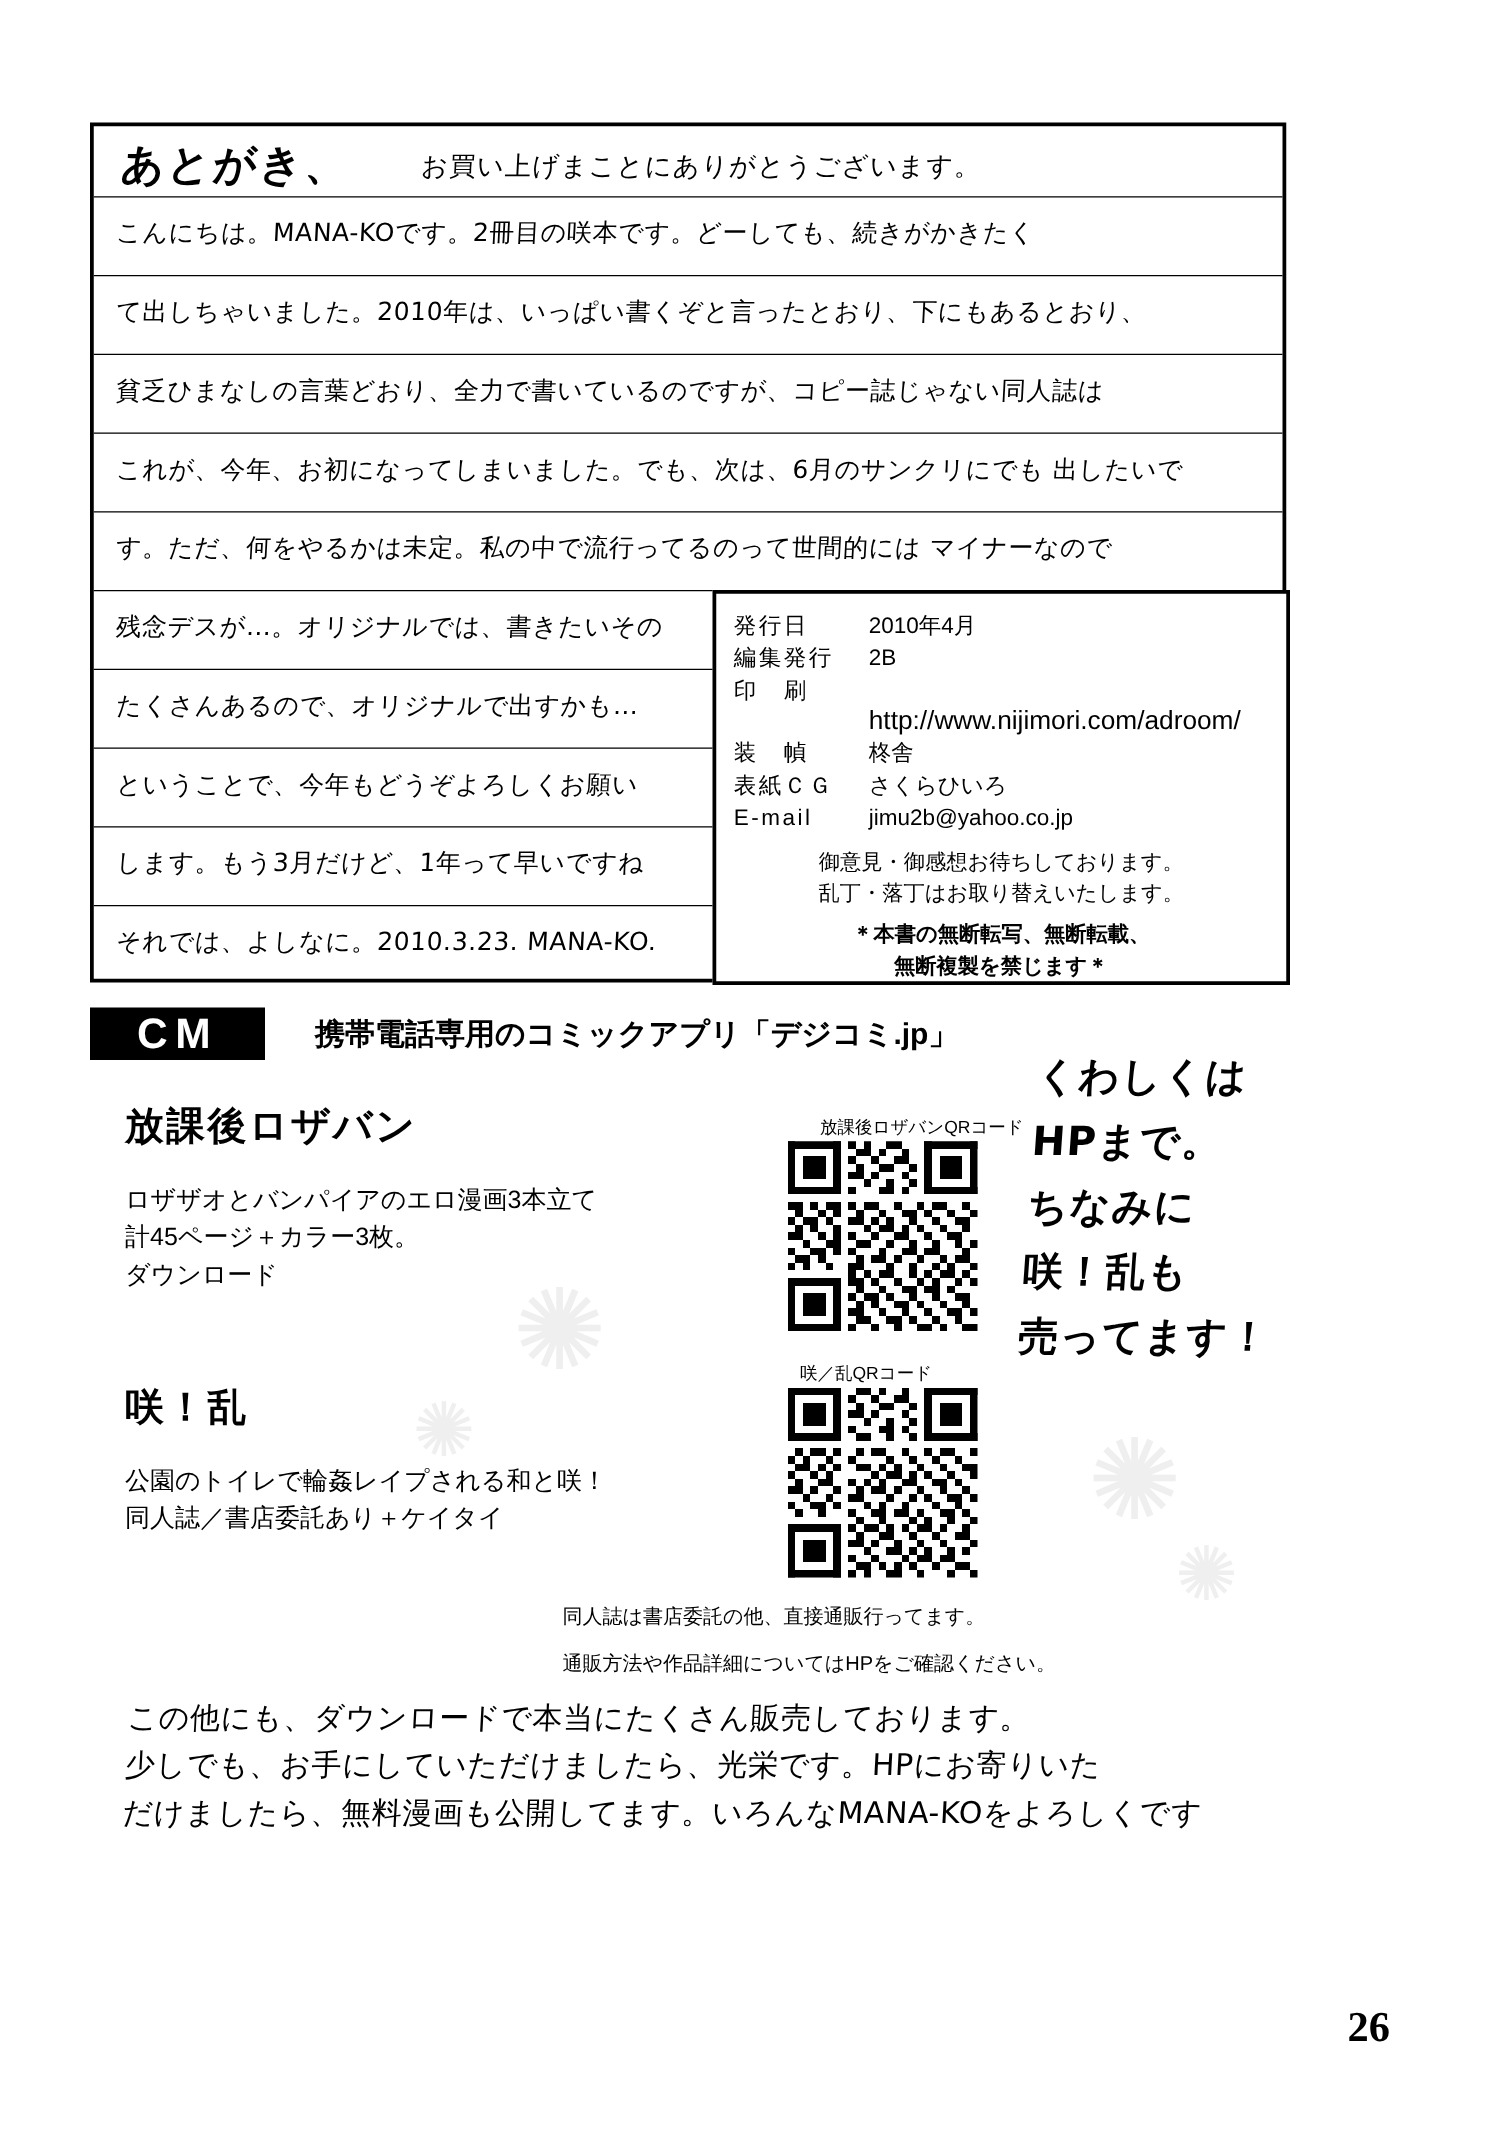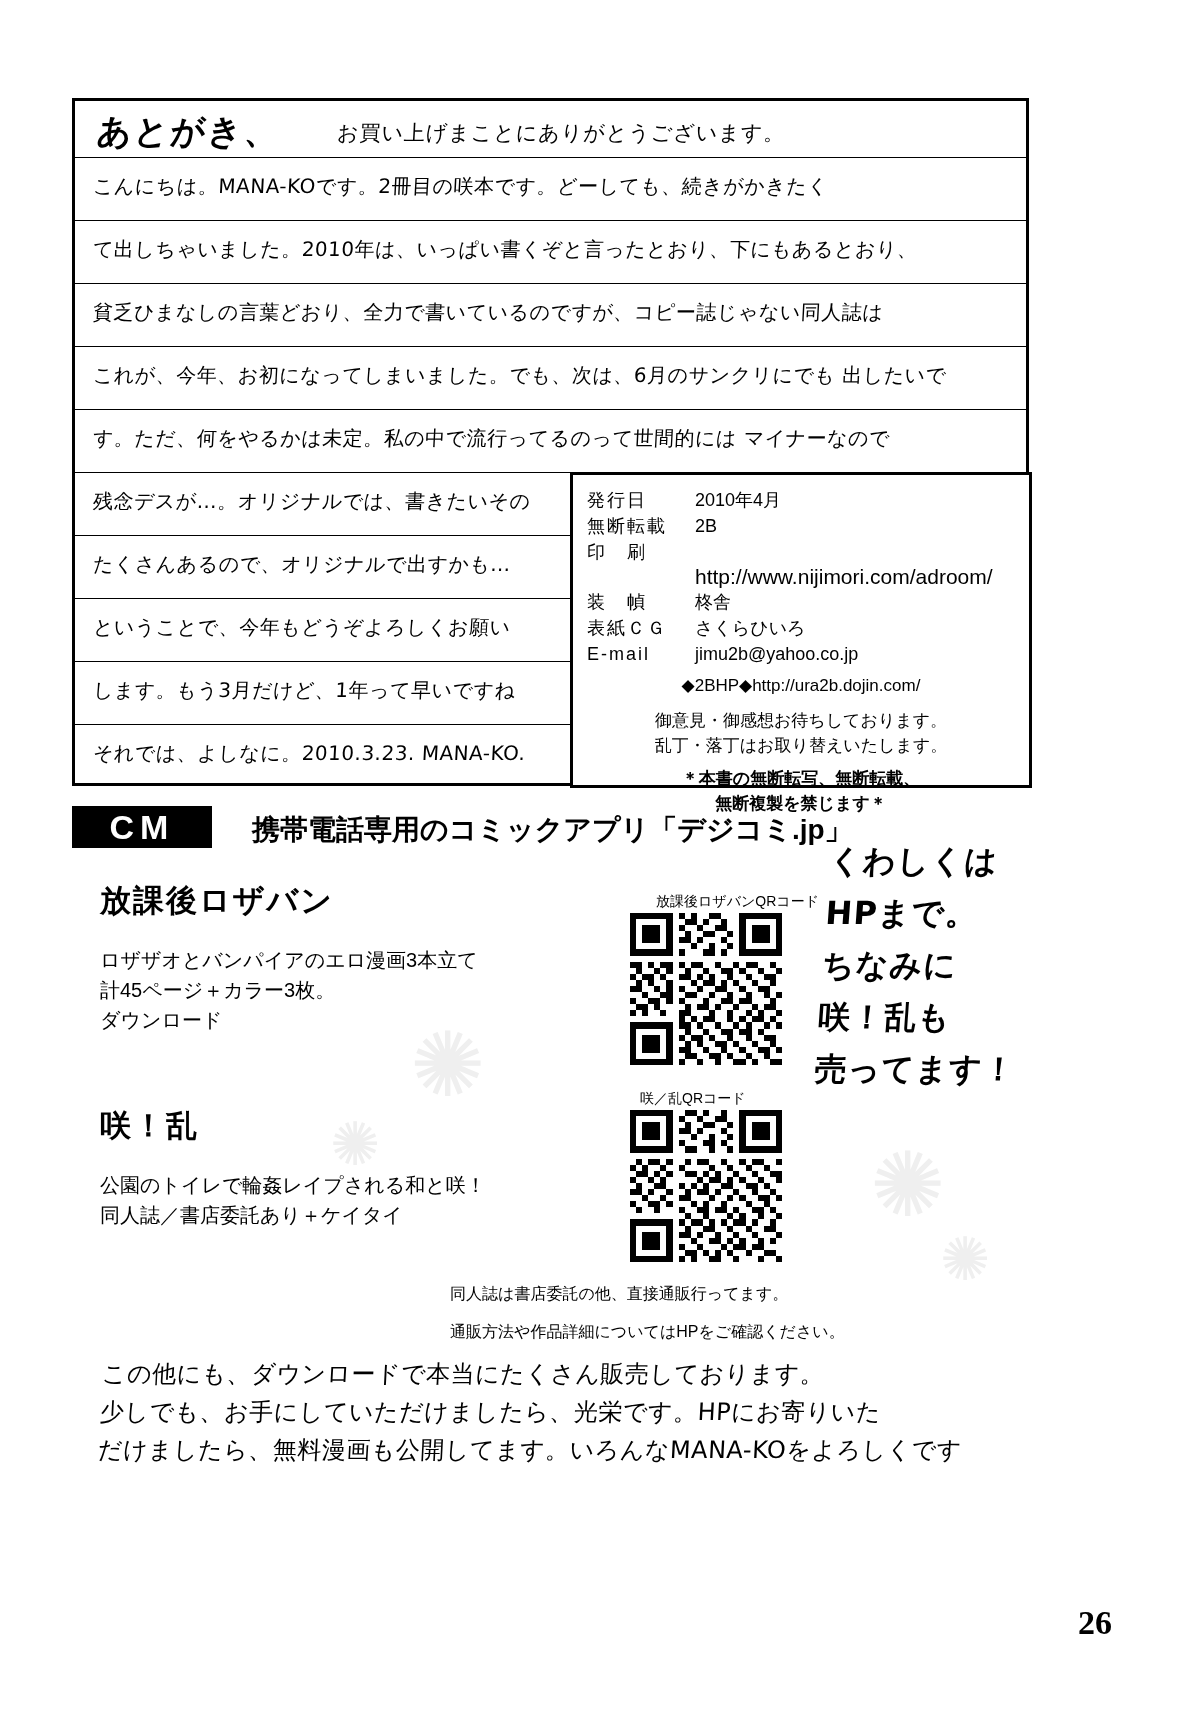--- a/index.html
+++ b/index.html
@@ -123,21 +123,21 @@
     font-size: 34px;
     font-weight: bold;
     letter-spacing: 6px;
     text-align: center;
     line-height: 42px;
   }
   #cm-caption {
     position: absolute;
     left: 180px;
     top: 5px;
-    font-size: 28px;
+    font-size: 24px;
     font-weight: bold;
     letter-spacing: 0px;
     white-space: nowrap;
   }
 
   
   .cm-title {
     position: absolute;
     font-size: 31px;
     font-weight: bold;
@@ -260,40 +260,39 @@
   <div class="hand hand-line" style="top:578px;">します。もう3月だけど、1年って早いですね</div>
   <div class="hand hand-line" style="top:641px;">それでは、よしなに。2010.3.23. MANA-KO.</div>
 </div>
 
 <div id="colophon-box">
   <div class="colo-row">
     <span class="colo-label">発行日</span>
     <span class="colo-val">2010年4月</span>
   </div>
   <div class="colo-row">
-    <span class="colo-label">無断転載</span>
+    <span class="colo-label">編集発行</span>
     <span class="colo-val">2B</span>
   </div>
   <div class="colo-row">
     <span class="colo-label">印　刷</span>
   </div>
   <div class="colo-sub">http://www.nijimori.com/adroom/</div>
   <div class="colo-row">
     <span class="colo-label">装　幀</span>
     <span class="colo-val">柊舎</span>
   </div>
   <div class="colo-row">
     <span class="colo-label">表紙ＣＧ</span>
     <span class="colo-val">さくらひいろ</span>
   </div>
   <div class="colo-row">
     <span class="colo-label">E-mail</span>
     <span class="colo-val">jimu2b@yahoo.co.jp</span>
   </div>
-  <div class="colo-center" style="margin-top:6px;">◆2BHP◆http://ura2b.dojin.com/</div>
   <div class="colo-center" style="margin-top:10px;">御意見・御感想お待ちしております。</div>
   <div class="colo-center">乱丁・落丁はお取り替えいたします。</div>
   <div class="colo-center colo-bold" style="margin-top:8px;">＊本書の無断転写、無断転載、</div>
   <div class="colo-center colo-bold">無断複製を禁じます＊</div>
 </div>
 
 <div id="cm-band">
   <div id="cm-tag">CM</div>
   <div id="cm-caption">携帯電話専用のコミックアプリ「デジコミ.jp」</div>
 </div>

